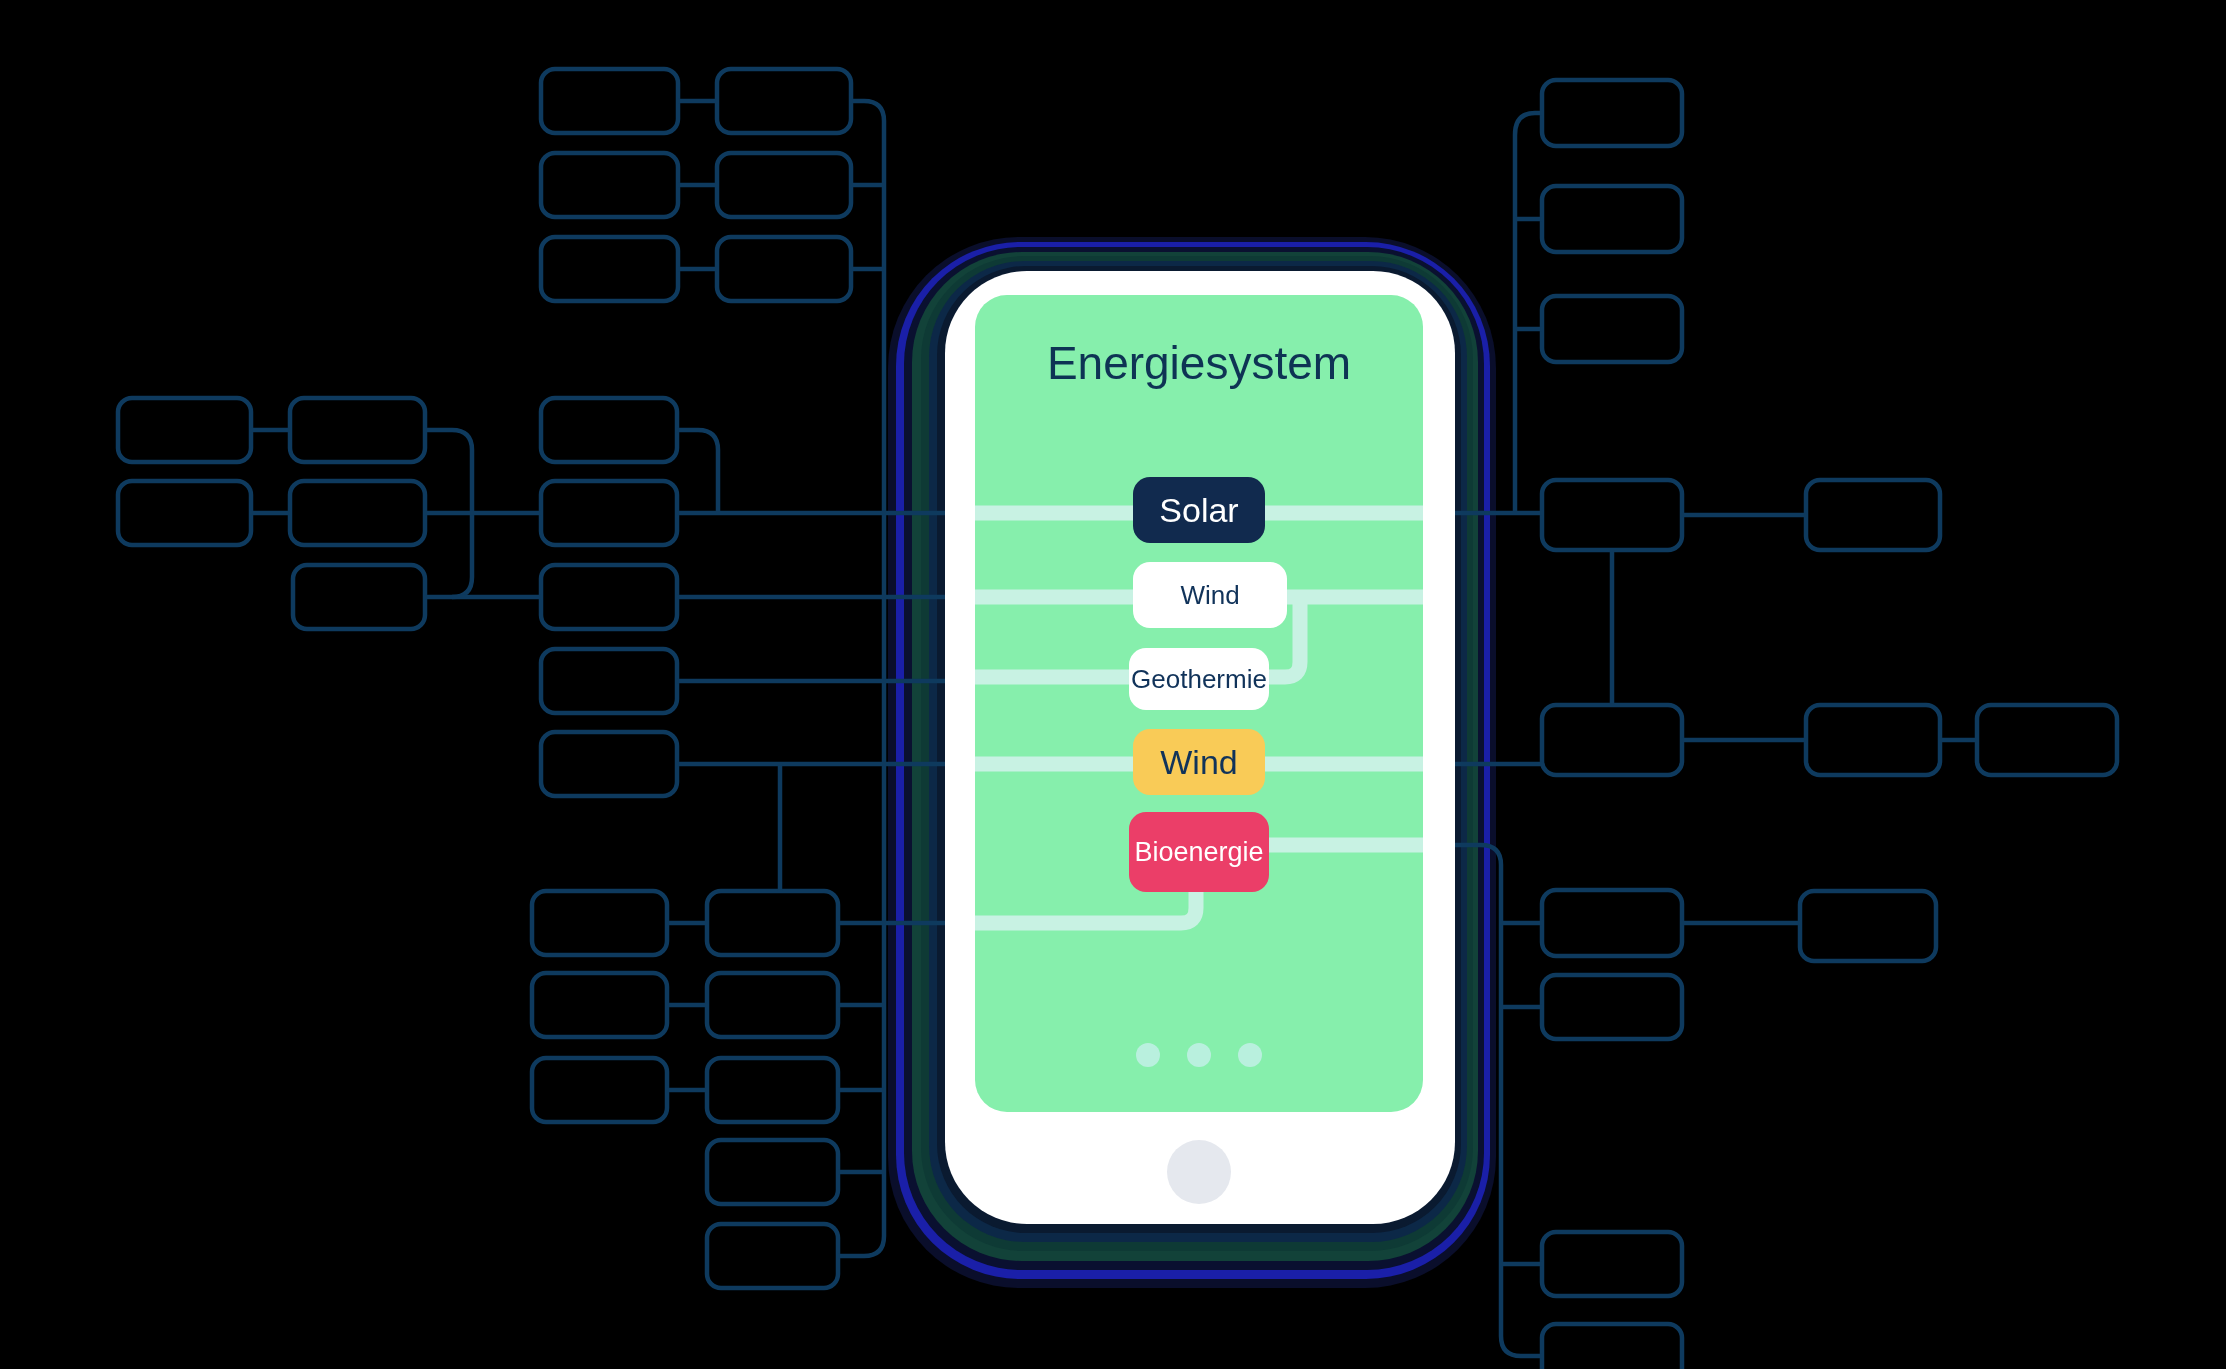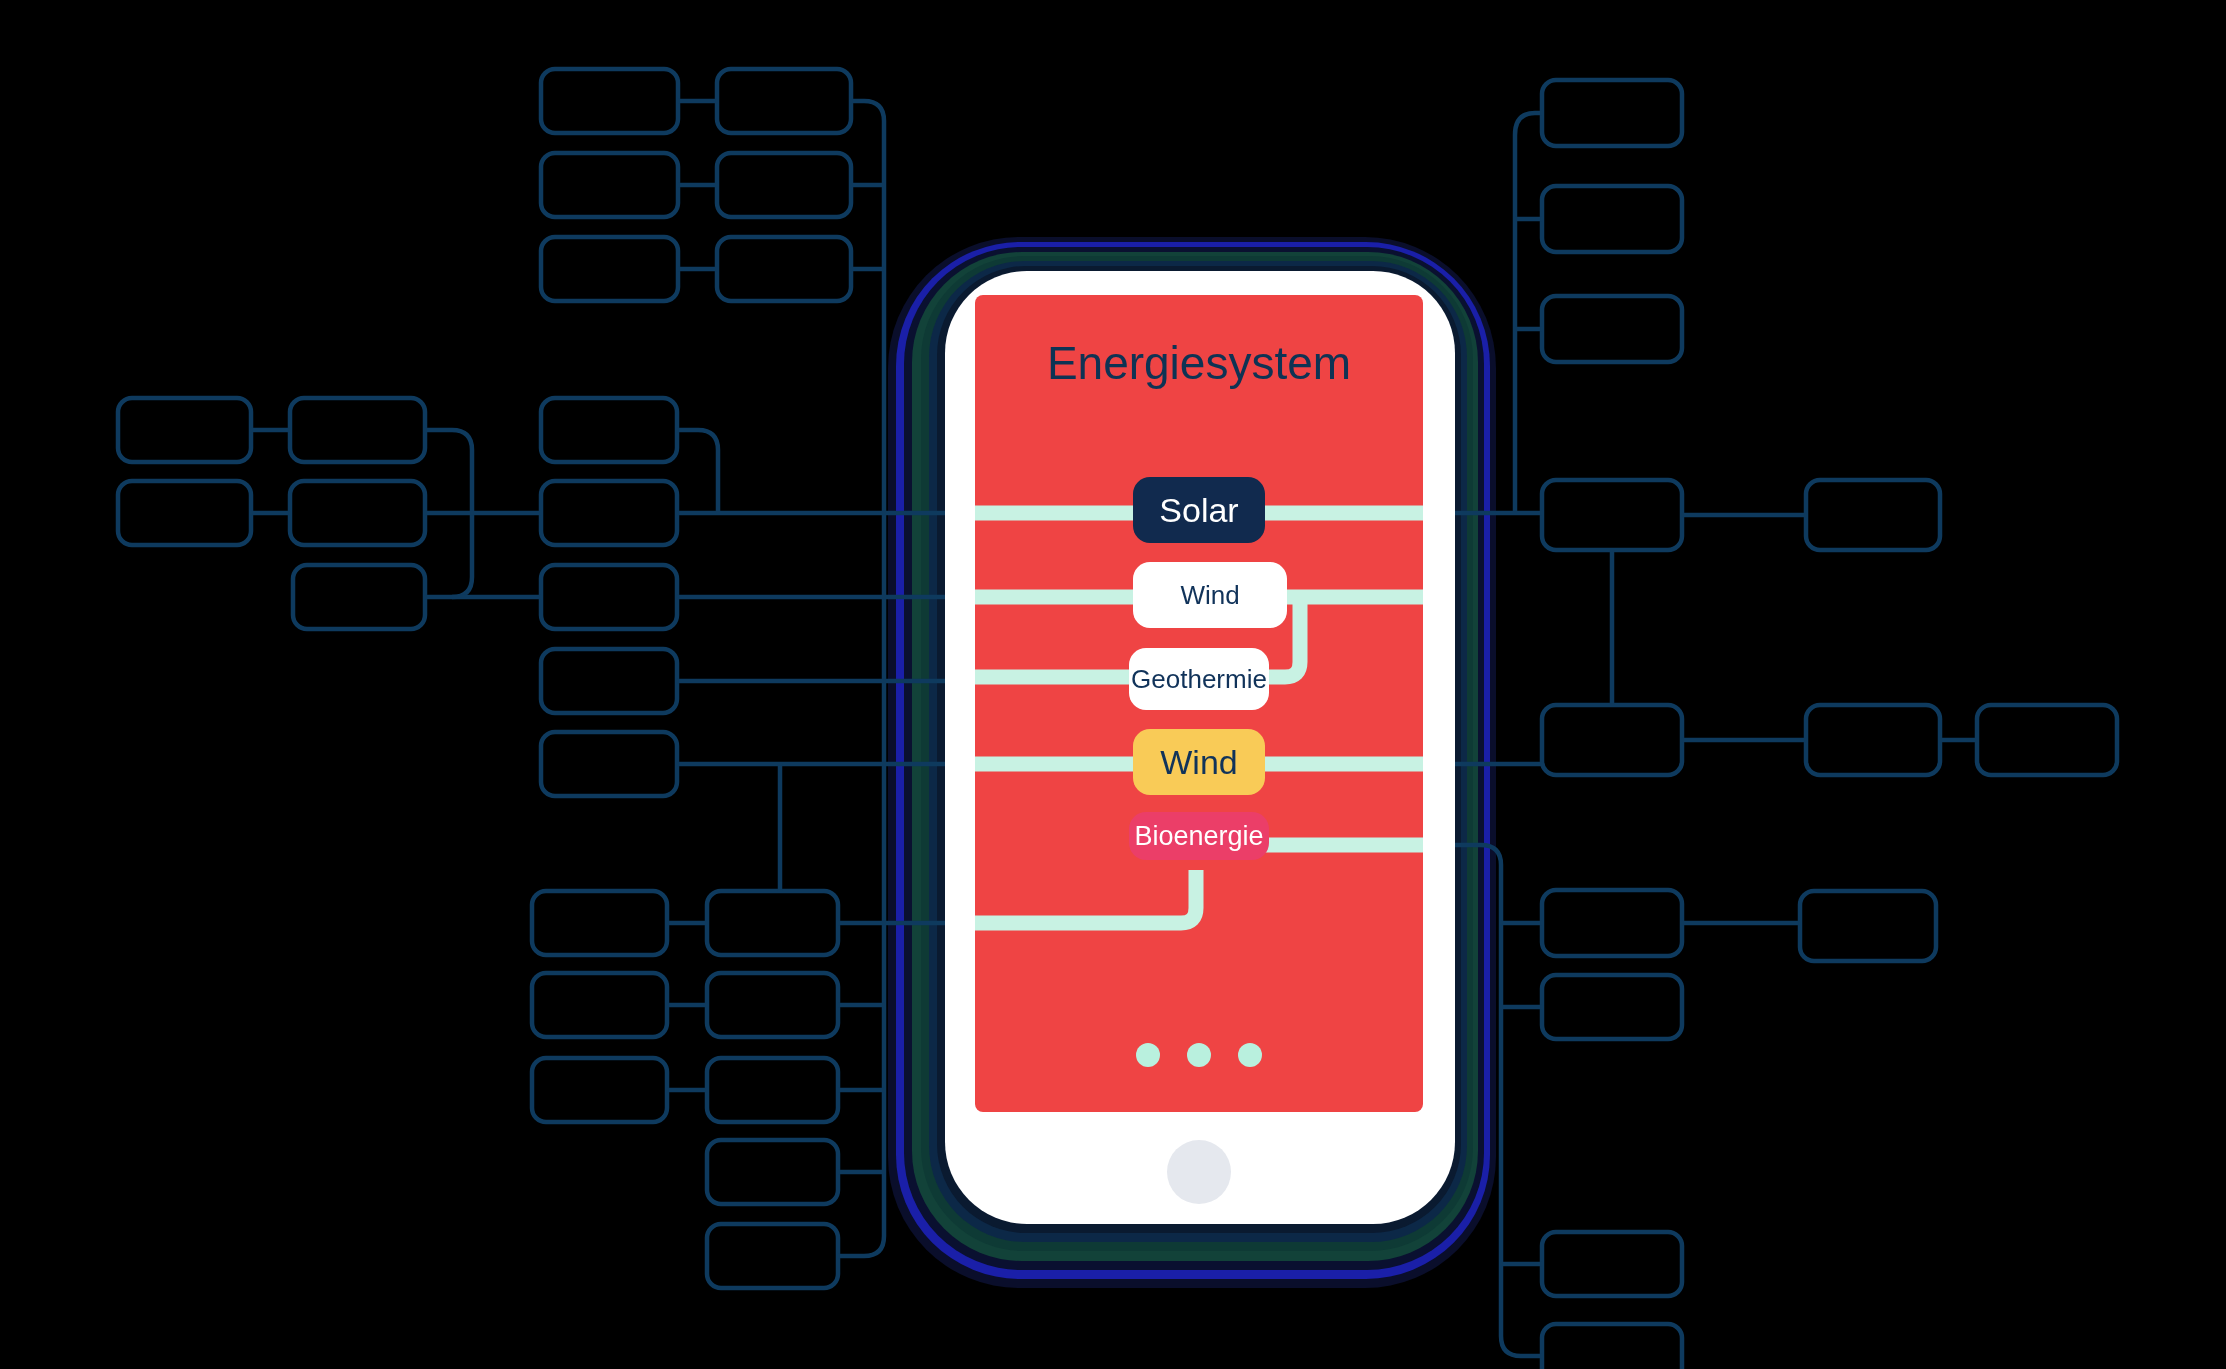--- a/index.html
+++ b/index.html
@@ -14,31 +14,31 @@
          background:#ffffff;border-radius:82px;z-index:2;
          box-shadow:
            -1px 2px 0 7px  #0a1a30,
            -2px 4px 0 14px #0c2847,
            -3px 6px 0 21px #0e3a35,
            -5px 9px 0 28px #124239,
            -6px 11px 0 35px #0a1030,
            -7px 13px 0 42px #1a1fa8,
            -8px 15px 0 49px #0a0e2b;}
   .screen{position:absolute;left:30px;top:24px;width:448px;height:817px;
-          background:#ef4444;border-radius:8px;overflow:hidden;}
+          background:#86efac;border-radius:32px;overflow:hidden;}
   .screen-title{position:absolute;left:0;top:44px;width:100%;height:48px;
                 text-align:center;font-size:46px;font-weight:500;color:#0e3354;line-height:48px;}
   .screen-lines{position:absolute;left:0;top:0;}
   .pill{position:absolute;display:flex;align-items:center;justify-content:center;
         border-radius:17px;font-weight:500;}
   .pill-hydro{left:158px;top:182px;width:132px;height:66px;background:#112a4e;color:#ffffff;font-size:34px;}
   .pill-wind {left:158px;top:267px;width:154px;height:66px;background:#ffffff;color:#11335a;font-size:26px;}
   .pill-geo  {left:154px;top:353px;width:140px;height:62px;background:#ffffff;color:#11335a;font-size:26px;}
   .pill-solar{left:158px;top:434px;width:132px;height:66px;background:#f9cb57;color:#11335a;font-size:34px;}
-  .pill-bio  {left:154px;top:517px;width:140px;height:48px;background:#eb3e68;color:#ffffff;font-size:27px;}
+  .pill-bio  {left:154px;top:517px;width:140px;height:80px;background:#eb3e68;color:#ffffff;font-size:27px;}
   .dots{position:absolute;left:0;top:748px;width:100%;display:flex;justify-content:center;gap:27px;}
   .dot{width:24px;height:24px;border-radius:50%;background:#b9f0de;}
   .home-button{position:absolute;left:222px;top:869px;width:64px;height:64px;border-radius:50%;
                background:#e5e8ee;border:none;padding:0;}
 </style>
 </head>
 <body>
 
 <div class="stage">
 

